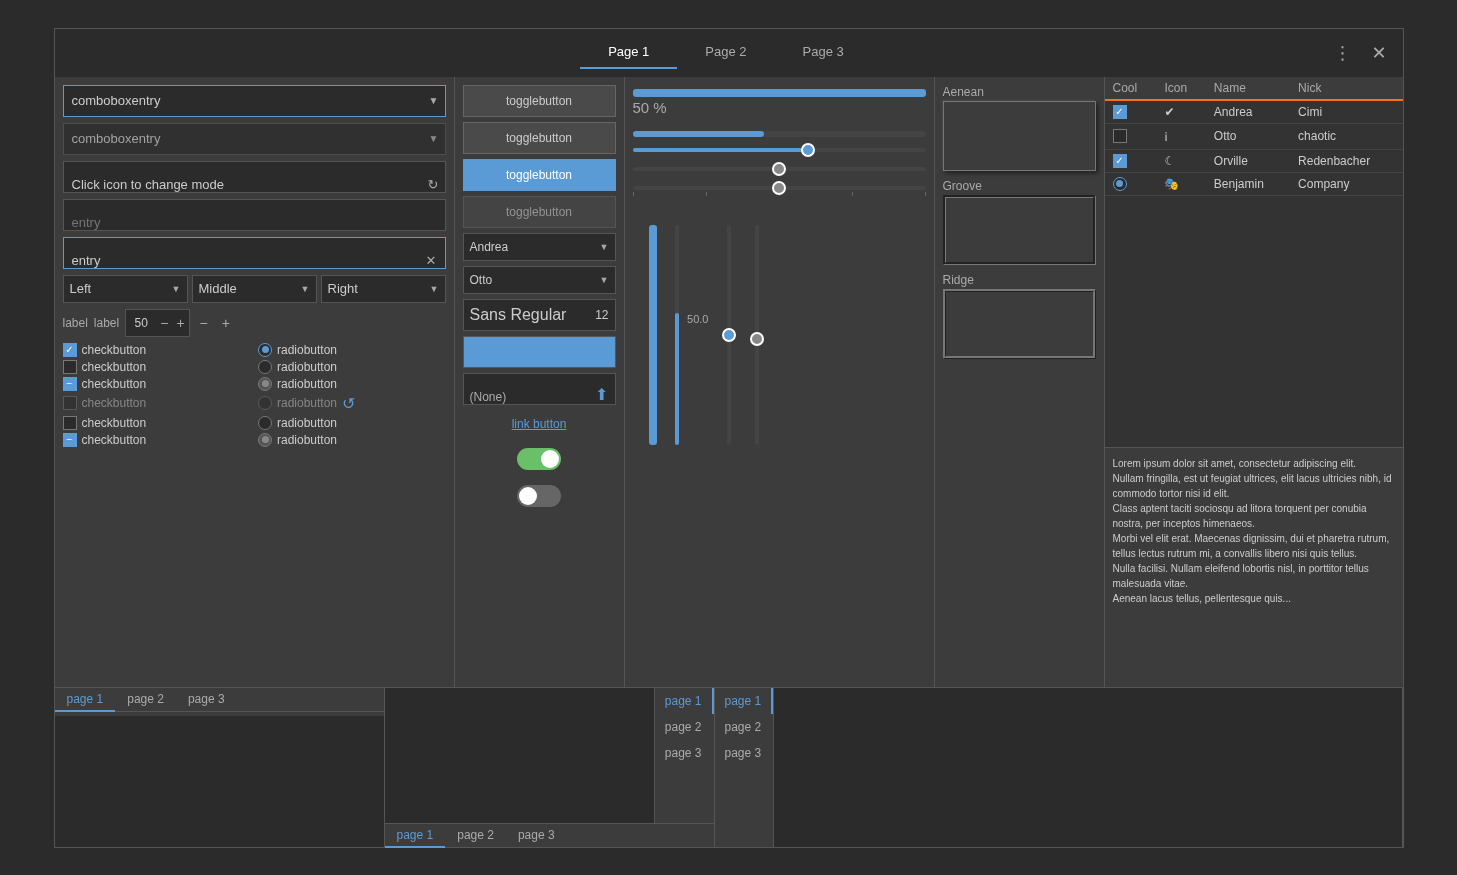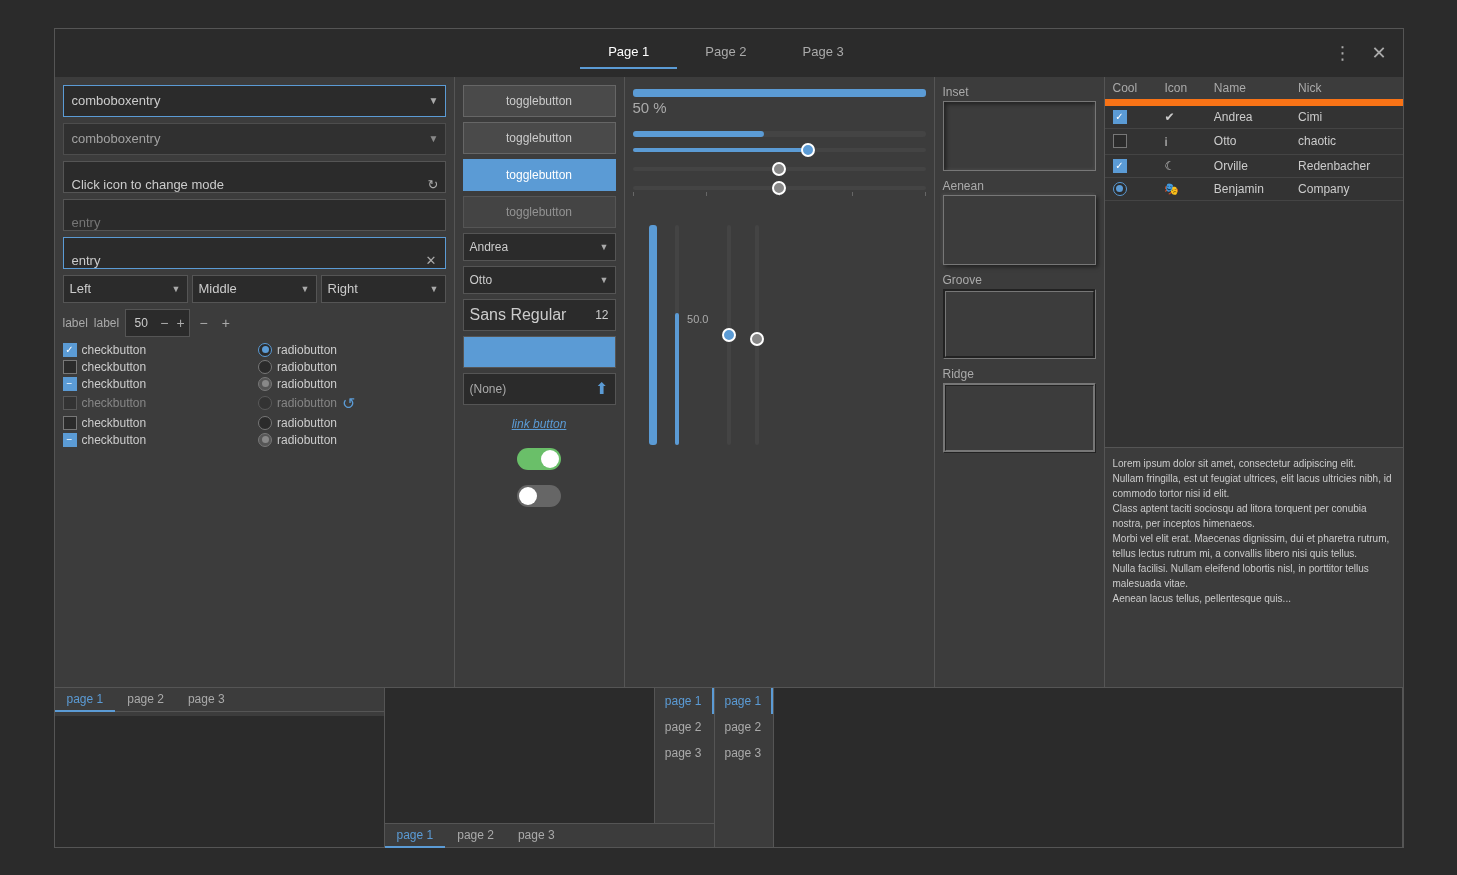--- a/index.html
+++ b/index.html
@@ -268,21 +268,21 @@
       display: flex;
       height: 32px;
     }
     .color-swatch {
       flex: 1;
       background: #5b9bd5;
       border: 1px solid #555;
     }
     .file-combo {
       display: flex;
-      align-items: center;
+      align-items: flex-end;
       background: #2b2b2b;
       border: 1px solid #555;
       height: 32px;
       padding: 0 6px;
       gap: 4px;
     }
     .file-combo-label {
       flex: 1;
       color: #aaa;
       font-size: 12px;
@@ -297,21 +297,20 @@
       justify-content: center;
       height: 28px;
     }
     .link-btn {
       color: #5b9bd5;
       text-decoration: underline;
       background: none;
       border: none;
       cursor: pointer;
       font-size: 12px;
-      font-style: italic;
     }
     
     .toggle-switch-row {
       display: flex;
       align-items: center;
       justify-content: center;
       height: 32px;
     }
     .toggle-switch {
       width: 44px;
@@ -388,21 +387,21 @@
       width: 100%;
       border-collapse: collapse;
     }
     .tree-table th {
       background: #3c3c3c;
       color: #aaa;
       font-size: 12px;
       font-weight: normal;
       padding: 4px 8px;
       text-align: left;
-      border-bottom: 7px solid #f97316;
+      border-bottom: 2px solid #f97316;
     }
     .tree-table td {
       padding: 4px 8px;
       font-size: 12px;
       color: #ccc;
       border-bottom: 1px solid #444;
     }
     
     .text-area-panel {
       background: #3c3c3c;
@@ -724,24 +723,20 @@
 
         <div style="display:flex;flex-direction:column;align-items:center;height:220px;margin-left:16px;">
           <div style="flex:1;width:4px;background:#444;border-radius:3px;position:relative;">
             <div style="width:14px;height:14px;border-radius:50%;background:#888;border:2px solid #fff;position:absolute;left:-5px;top:52%;transform:translateY(-50%);"></div>
           </div>
         </div>
       </div>
     </div>
 
     <div class="borders-panel">
-      <div>
-        <div class="border-label">Inset</div>
-        <div class="border-box border-inset"></div>
-      </div>
       <div>
         <div class="border-label">Aenean</div>
         <div class="border-box border-outset"></div>
       </div>
       <div>
         <div class="border-label">Groove</div>
         <div class="border-box border-groove"></div>
       </div>
       <div>
         <div class="border-label">Ridge</div>

